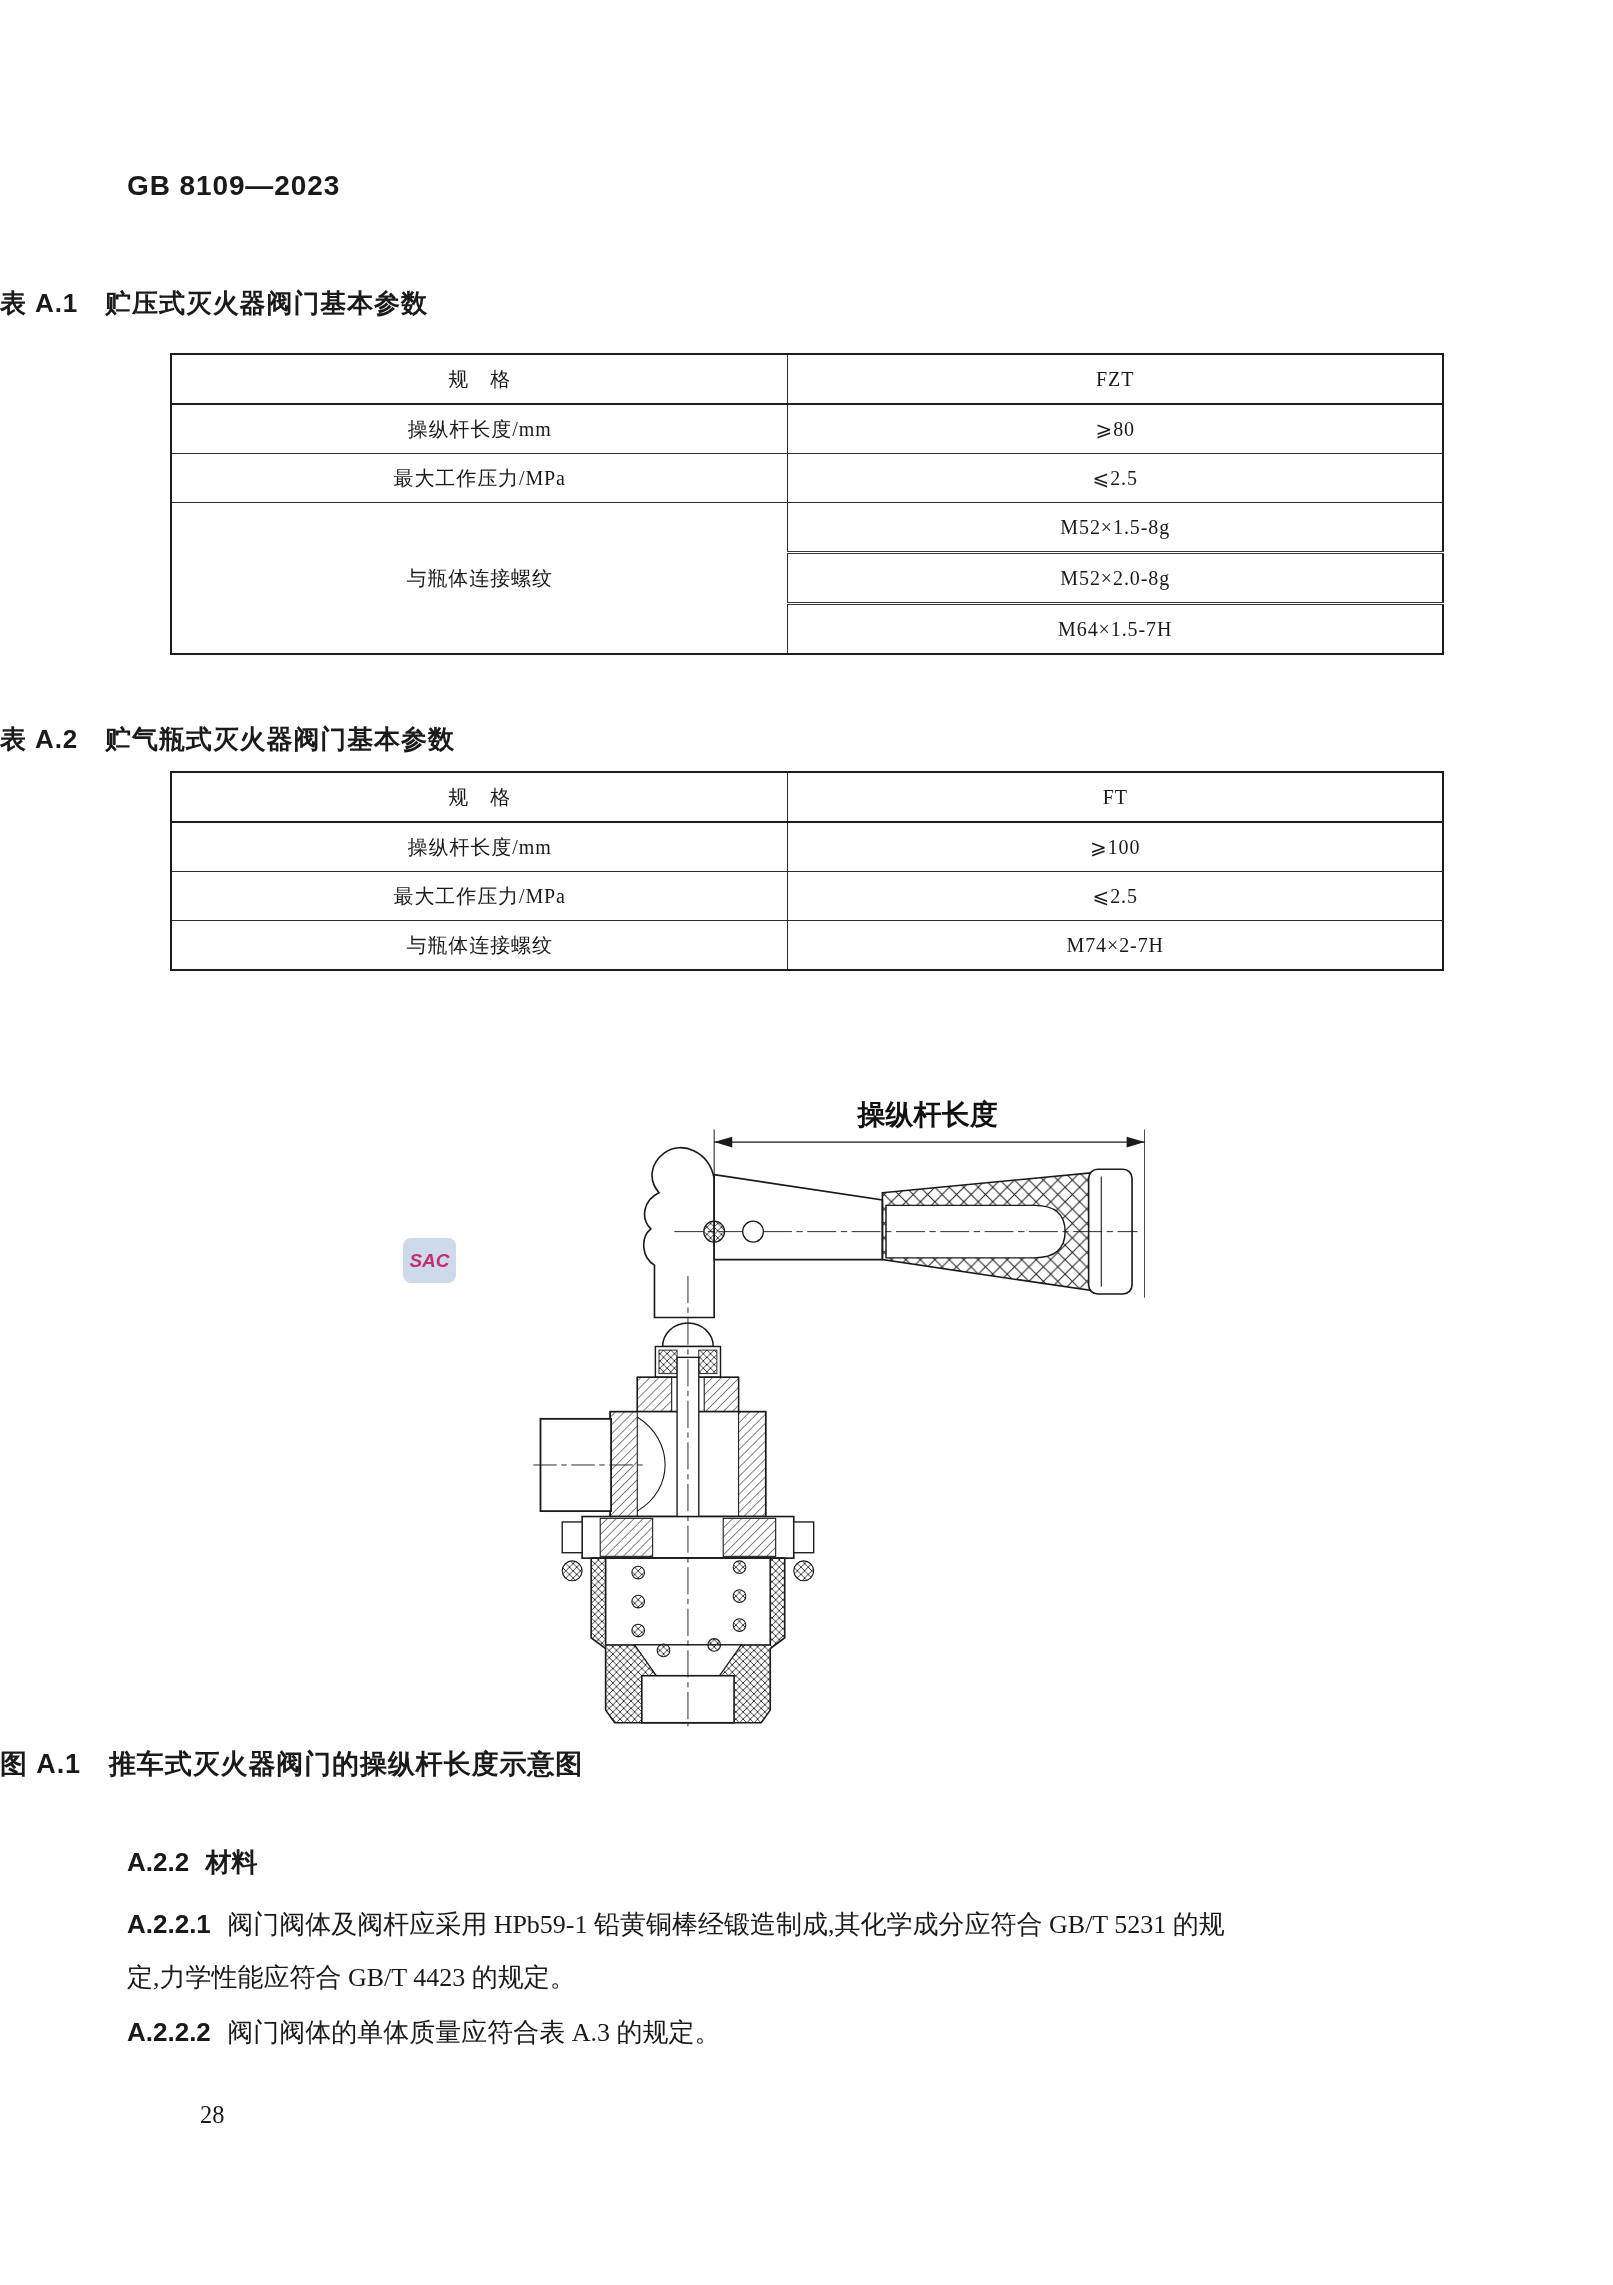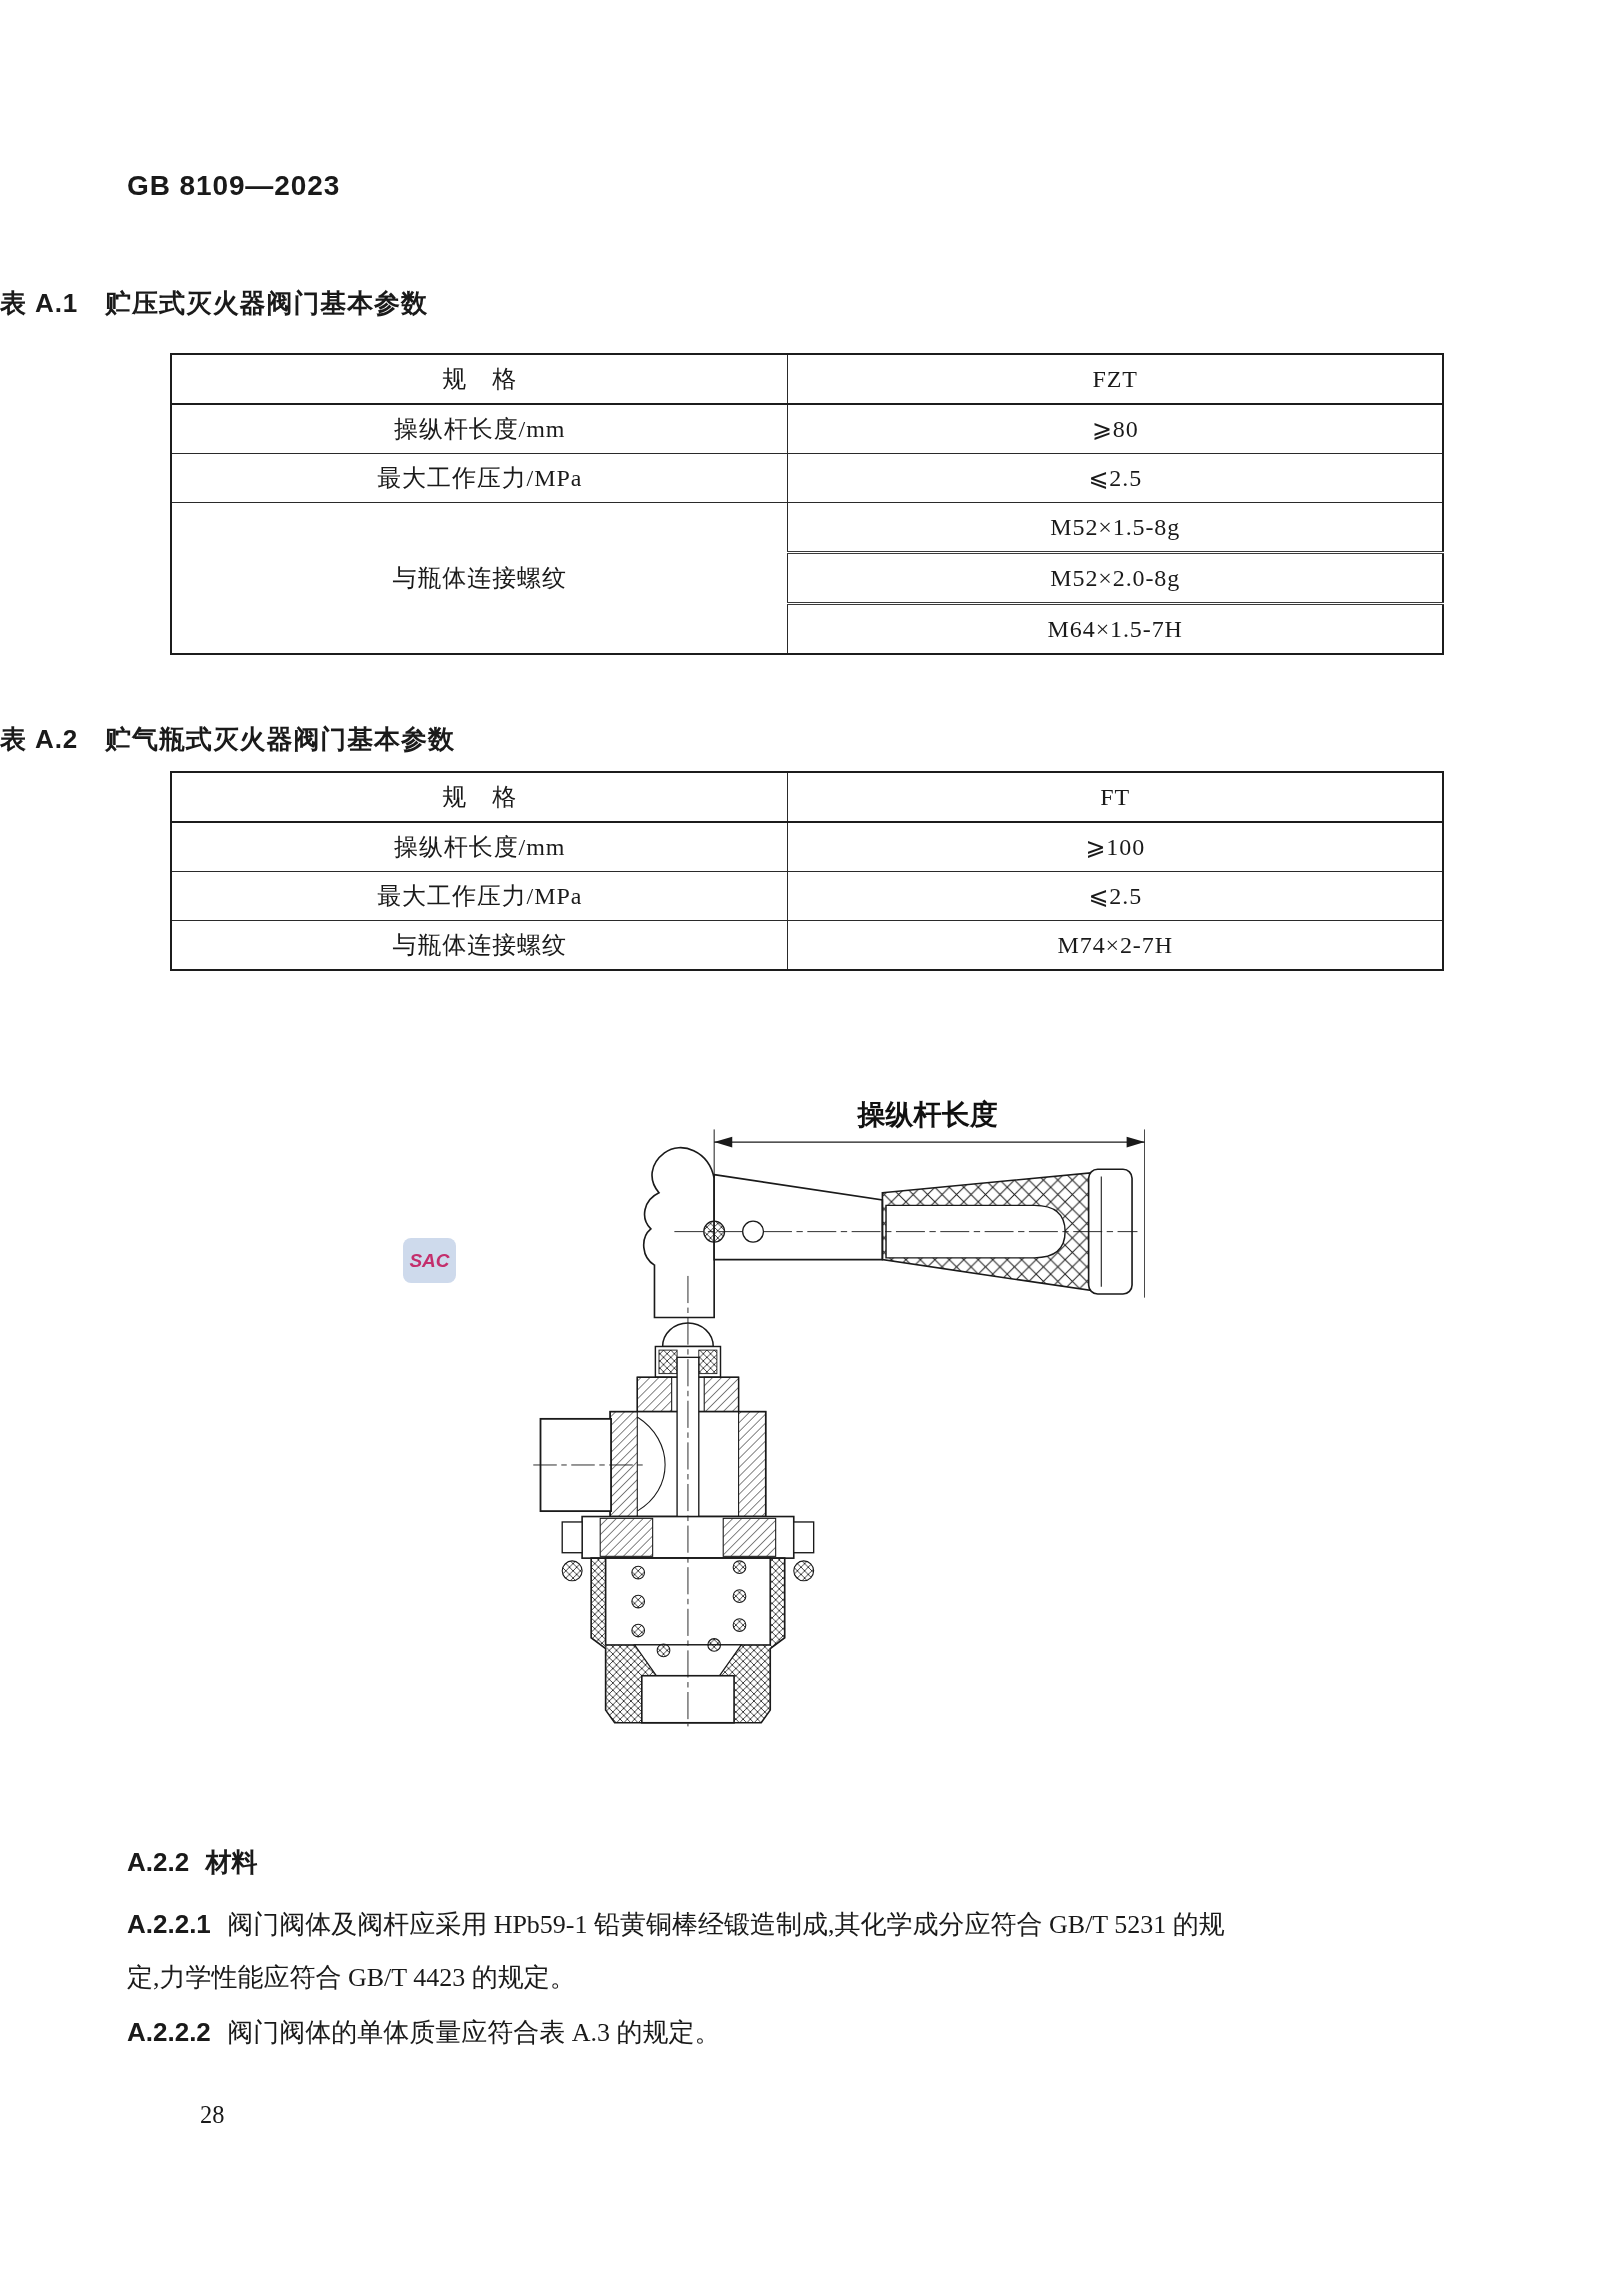--- a/index.html
+++ b/index.html
@@ -21,21 +21,21 @@
   
   .tbl-title{font-size:26px;letter-spacing:0.9px;}
   .t1-title{top:286px;}
   .t2-title{top:722px;}
 
   
   table.gbt{
     position:absolute;left:170px;width:1274px;
     border-collapse:collapse;table-layout:fixed;
     border:2.7px solid #1c1c1c;
-    font-size:24px;
+    font-size:20px;
   }
   .t1{top:353px;}
   .t2{top:771px;}
   table.gbt td{
     border:1.4px solid #2a2a2a;
     text-align:center;vertical-align:middle;
     height:48px;
     font-family:"Liberation Serif","DejaVu Sans",serif;
     letter-spacing:0.9px;
     padding:0;
@@ -218,20 +218,21 @@
         <circle cx="228" cy="624" r="7" fill="url(#px8)" stroke="#1a1a1a" stroke-width="1.2"></circle>
         <circle cx="284" cy="618" r="7" fill="url(#px8)" stroke="#1a1a1a" stroke-width="1.2"></circle>
       </g>
 
       <line class="ln" x1="255" y1="210" x2="255" y2="708" stroke-width="1" stroke-dasharray="30 5 6 5"></line>
     </svg>
   </div>
 
   <div class="abs watermark">SAC</div>
 
+  <div class="abs center fig-caption sans-b">图 A.1　推车式灭火器阀门的操纵杆长度示意图</div>
 
   <div class="abs sec-head sans-b">
     <span>A.2.2</span><span class="gap"></span><span>材料</span>
   </div>
 
   <div class="abs para p1">
     <span class="clause-no">A.2.2.1</span><span>阀门阀体及阀杆应采用 HPb59-1 铅黄铜棒经锻造制成,其化学成分应符合 GB/T 5231 的规</span>
   </div>
   <div class="abs para p2">
     <span>定,力学性能应符合 GB/T 4423 的规定。</span>

